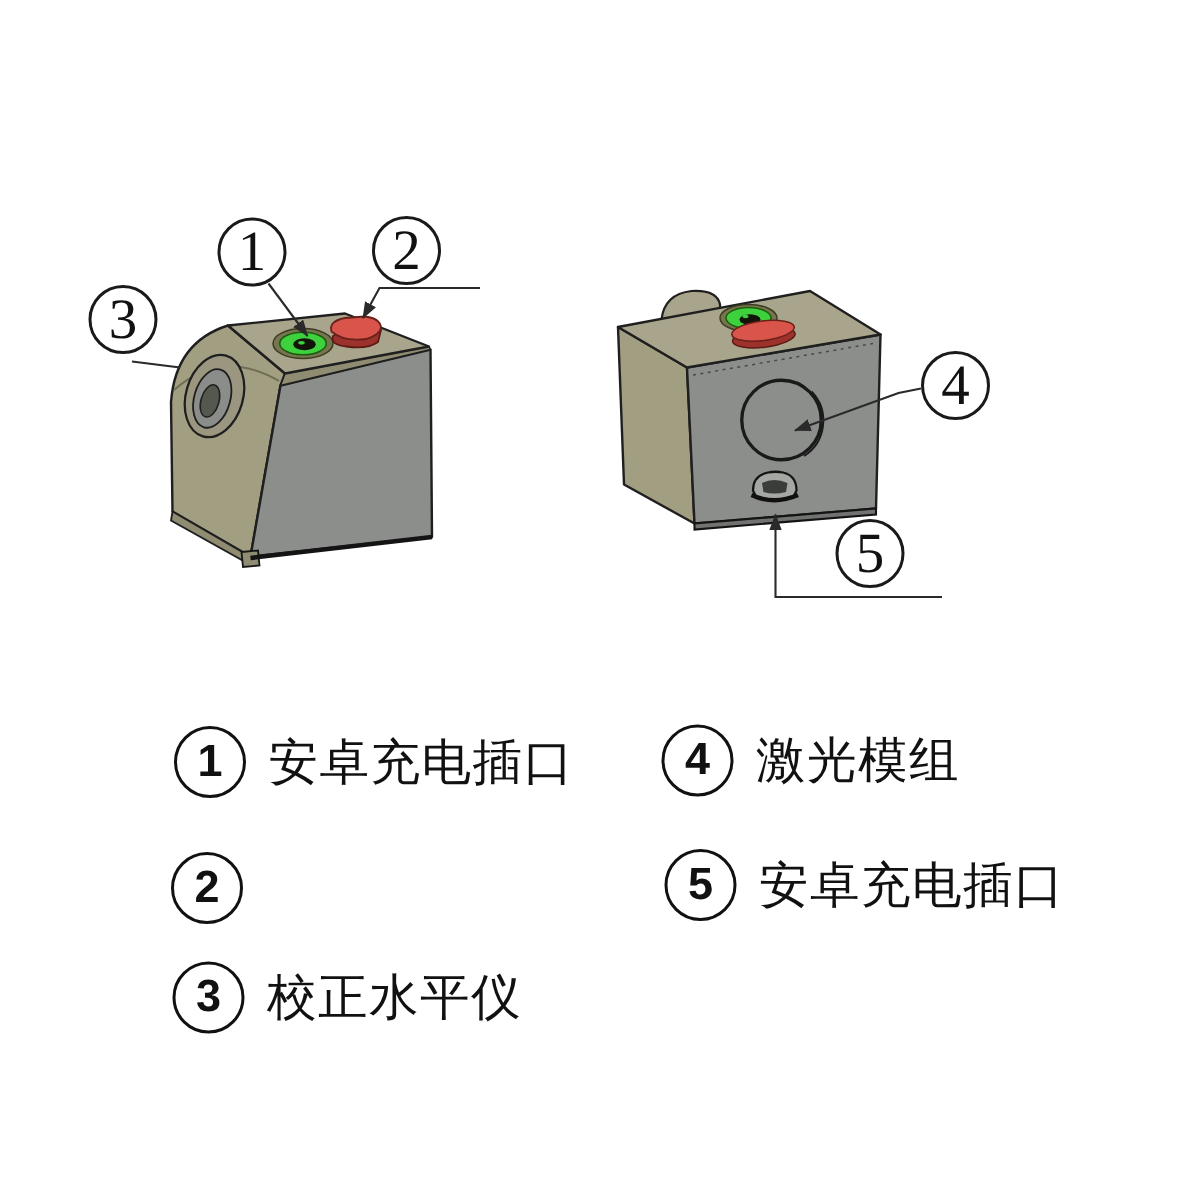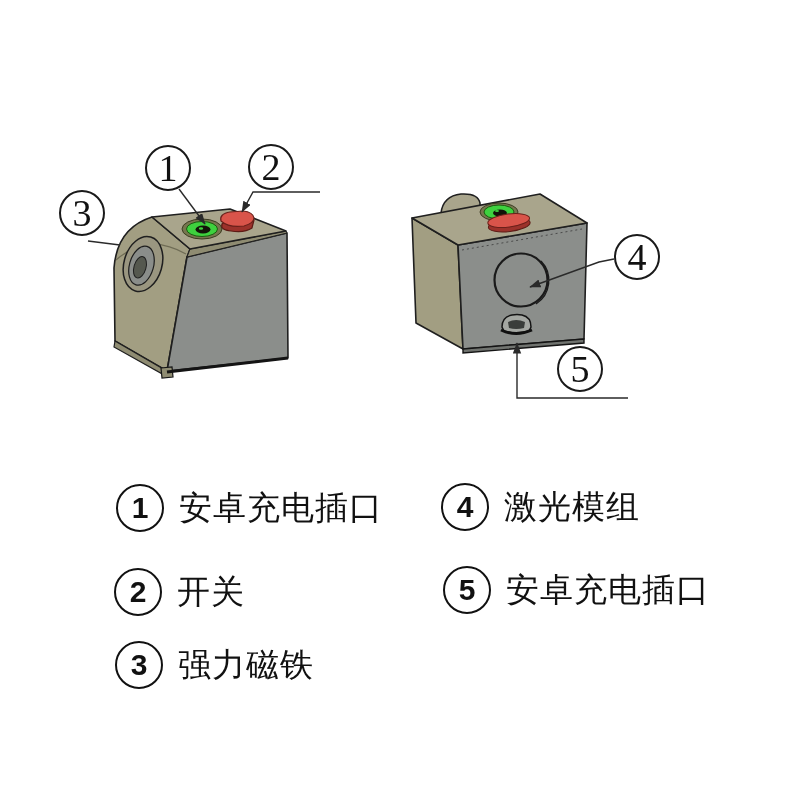--- a/index.html
+++ b/index.html
@@ -114,25 +114,24 @@
   <div class="callout" style="left:614px;top:234px">4</div>
   <div class="callout" style="left:557px;top:346px">5</div>
 
   <div>
     <div class="legend-row" style="left:116px;top:484px">
       <div class="legend-num">1</div>
       <div class="legend-label">安卓充电插口</div>
     </div>
     <div class="legend-row" style="left:114px;top:568px">
       <div class="legend-num">2</div>
-      <div class="legend-label">开关</div>
     </div>
     <div class="legend-row" style="left:115px;top:641px">
       <div class="legend-num">3</div>
-      <div class="legend-label">强力磁铁</div>
+      <div class="legend-label">校正水平仪</div>
     </div>
     <div class="legend-row" style="left:441px;top:483px">
       <div class="legend-num">4</div>
       <div class="legend-label">激光模组</div>
     </div>
     <div class="legend-row" style="left:443px;top:566px">
       <div class="legend-num">5</div>
       <div class="legend-label">安卓充电插口</div>
     </div>
   </div>

